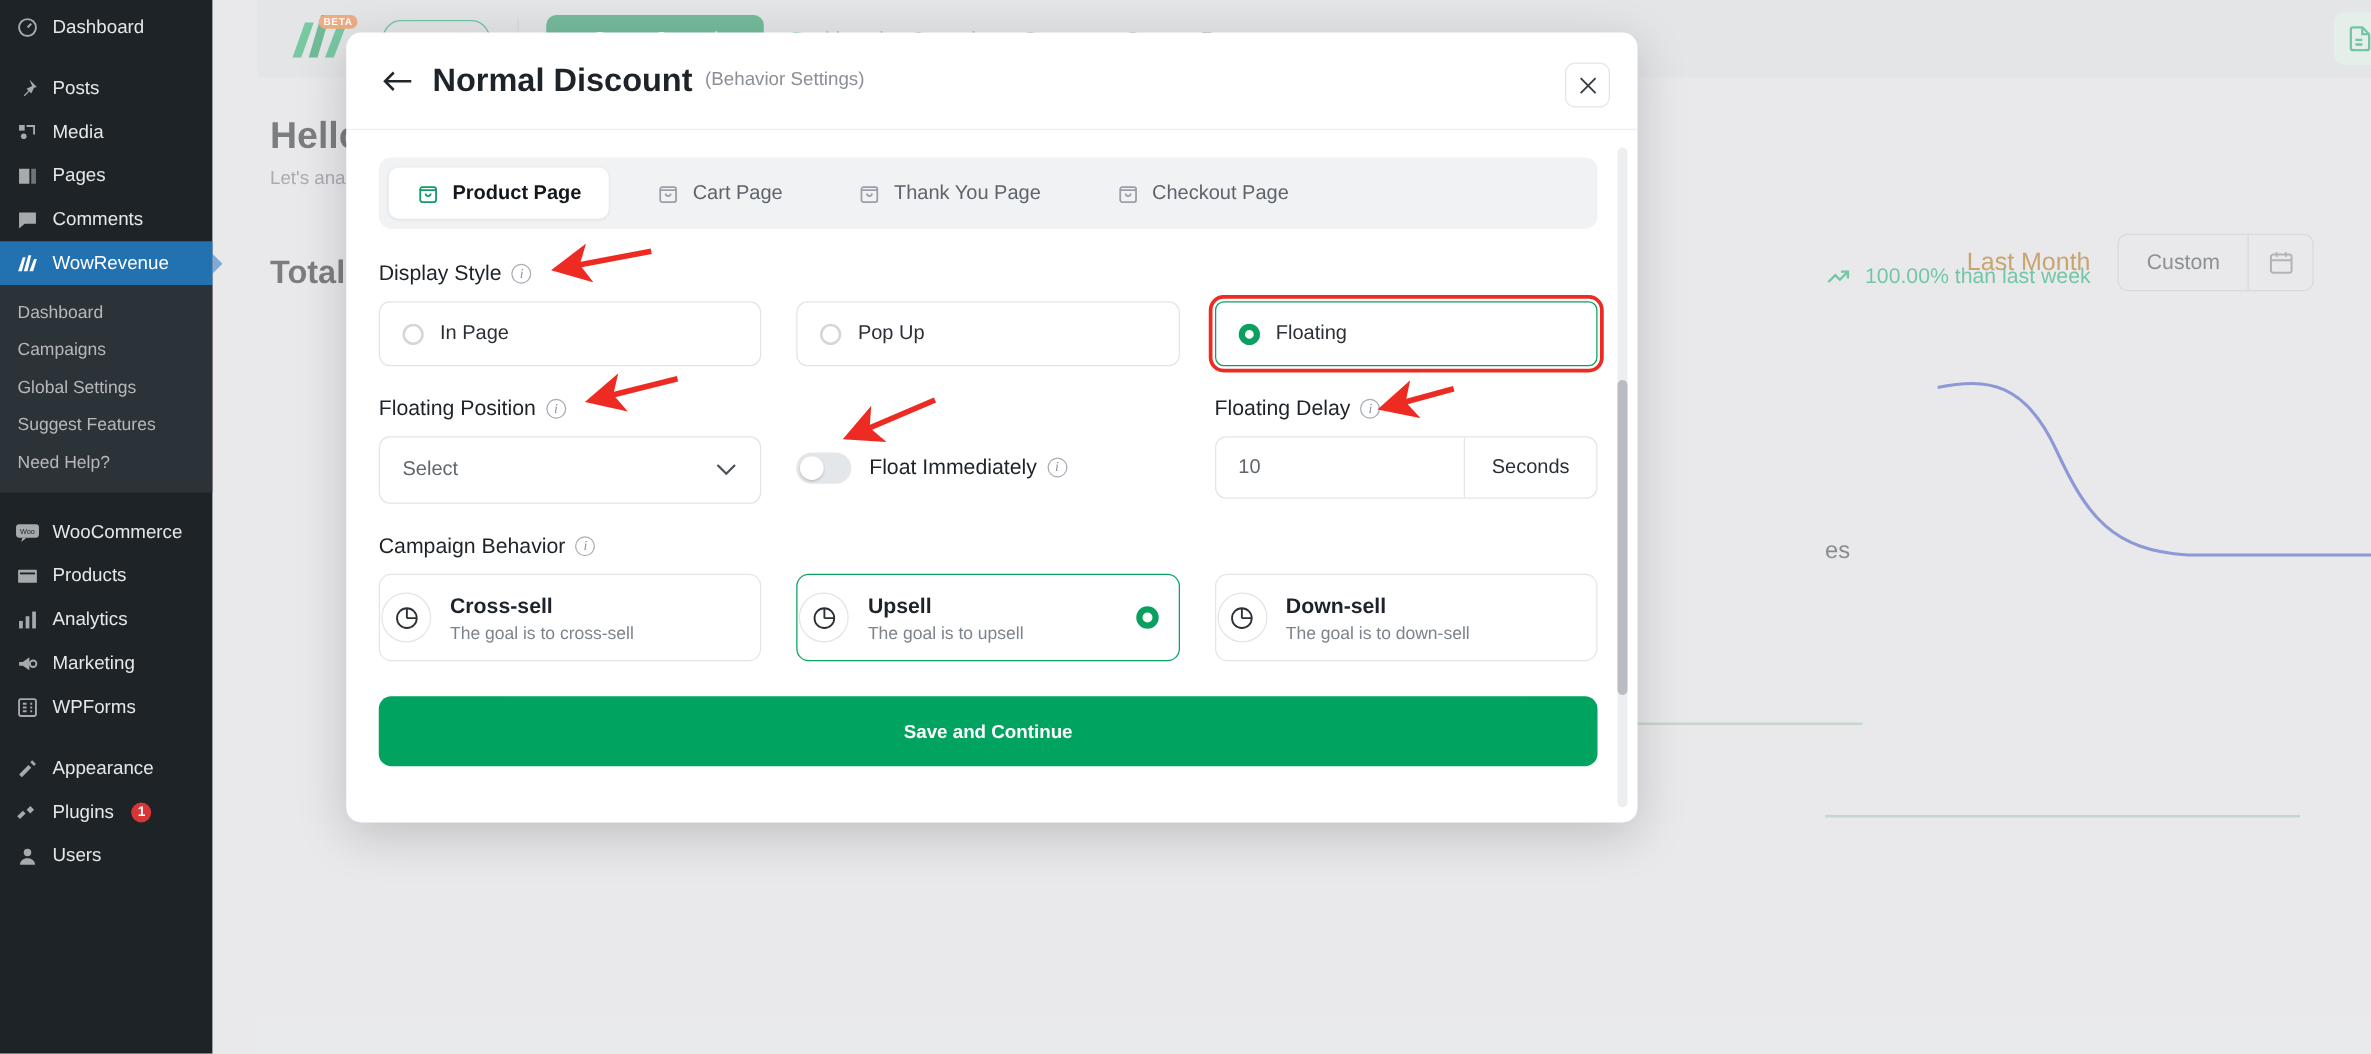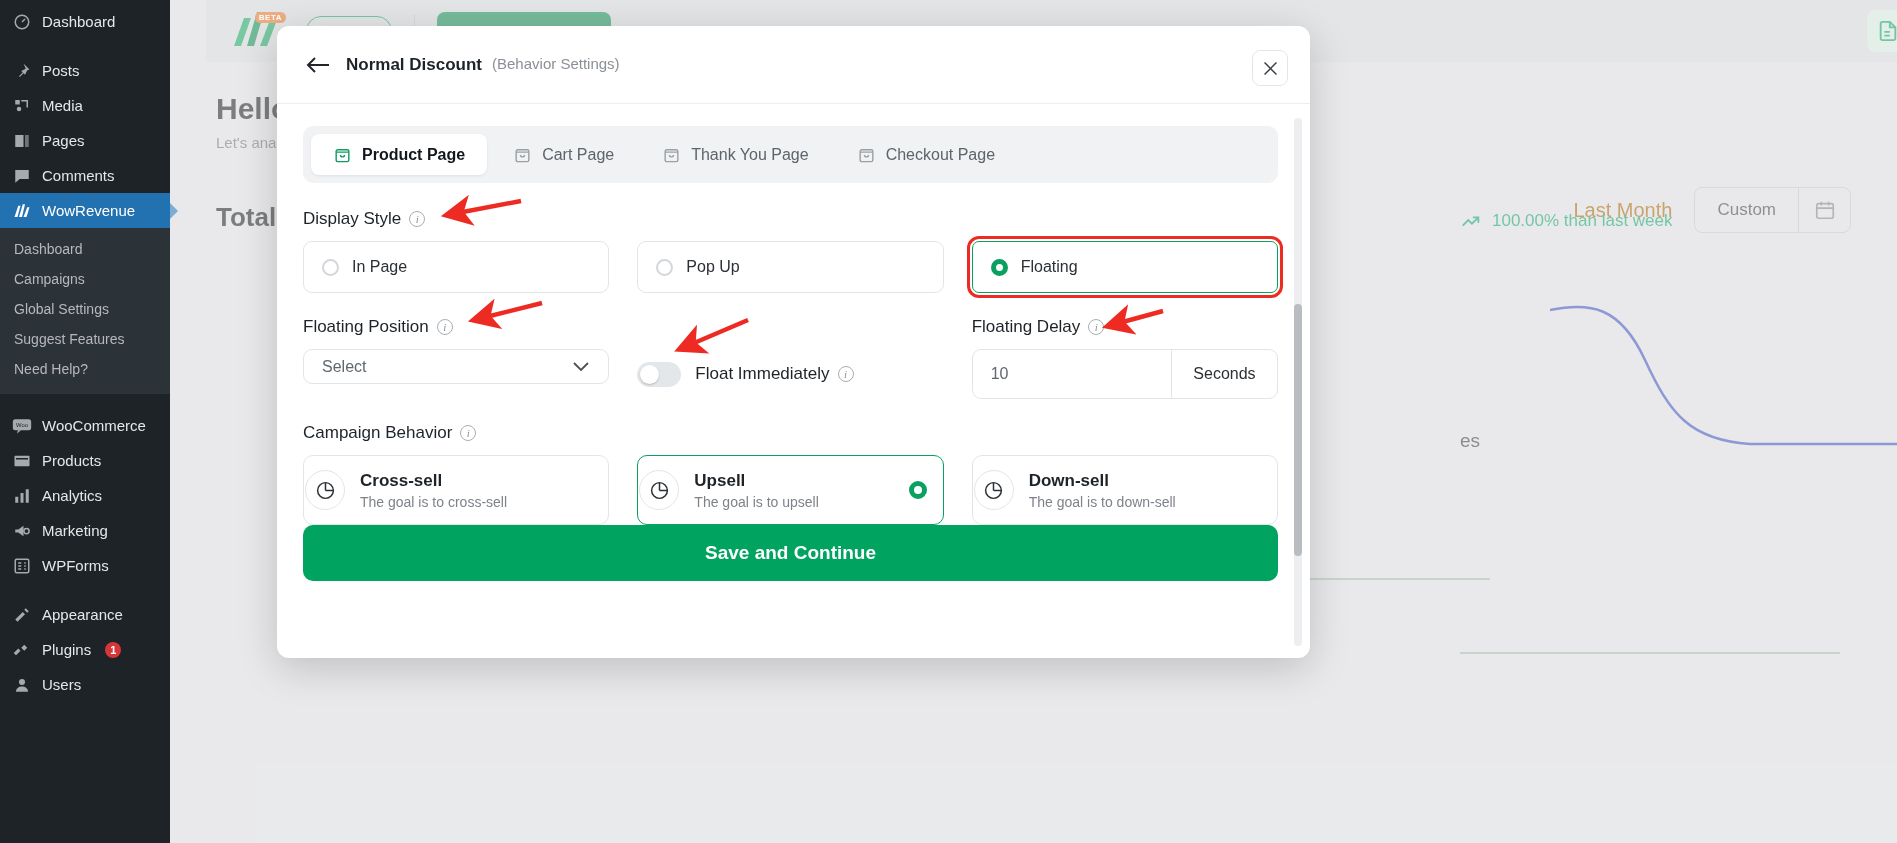--- a/index.html
+++ b/index.html
@@ -167,21 +167,21 @@
     padding: 0 26px 0 26px;
     border-bottom: 1px solid #eceef0;
     position: relative;
   }
   .back-arrow {
     width: 30px; height: 30px; color: #22262b;
     display: flex; align-items: center; justify-content: center;
     font-size: 26px; line-height: 1;
   }
   .modal-title {
-    font-size: 17px; font-weight: 700; color: #1d2328;
+    font-size: 26px; font-weight: 700; color: #1d2328;
     margin-left: 13px;
   }
   .modal-sub { font-size: 15px; color: #8b9096; margin-left: 10px; padding-bottom: 2px; }
   .close-btn {
     position: absolute; right: 22px; top: 24px;
     width: 36px; height: 36px;
     border: 1px solid #e3e5e8; border-radius: 8px;
     display: flex; align-items: center; justify-content: center;
     color: #3a3f45;
   }
@@ -201,21 +201,21 @@
     width: 8px; height: 252px; border-radius: 4px;
     background: #b9bdc2;
   }
 
   
   .tabbar {
     background: #f1f2f4;
     border-radius: 10px;
     padding: 8px;
     display: flex; align-items: center;
-    gap: 4px;
+    gap: 16px;
     margin-bottom: 26px;
   }
   .tab {
     display: flex; align-items: center; gap: 10px;
     padding: 11px 22px;
     border-radius: 8px;
     font-size: 16px;
     color: #5d646b;
   }
   .tab.active {
@@ -268,21 +268,21 @@
     outline: 3px solid #ee2b23;
     outline-offset: 2px;
     border-radius: 7px;
   }
 
   .mid-row {
     display: flex; gap: 28px; margin-top: 24px;
   }
   .mid-col { flex: 1; }
   .select-box {
-    height: 35px; border: 1px solid #e2e5e8; border-radius: 9px;
+    height: 54px; border: 1px solid #e2e5e8; border-radius: 9px;
     display: flex; align-items: center; justify-content: space-between;
     padding: 4px 18px; font-size: 16px; color: #5f666d;
   }
   .chev { color: #4c5157; font-size: 14px; }
   .toggle-row {
     display: flex; align-items: center; gap: 14px; height: 50px;
   }
   .toggle {
     width: 44px; height: 25px; border-radius: 13px;
     background: #e4e7ea; position: relative;
@@ -330,26 +330,27 @@
   }
   .behav-title { font-size: 17px; font-weight: 600; color: #1d2328; }
   .behav-desc { font-size: 14px; color: #7d838a; margin-top: 3px; }
   .behav-radio {
     position: absolute; right: 16px; top: 50%; margin-top: -9px;
     width: 18px; height: 18px; border-radius: 50%;
     border: 5px solid #0aa05f; background: #fff;
   }
 
   .save-btn {
+    margin-top: 28px;
     height: 56px;
     background: #00a35f;
     color: #fff;
     border-radius: 10px;
     display: flex; align-items: center; justify-content: center;
-    font-size: 19px; font-weight: 600;
+    font-size: 15px; font-weight: 600;
   }
 
   
   .arrows { position: absolute; left: 0; top: 0; width: 1897px; height: 843px; z-index: 60; pointer-events: none; }
 </style>
 </head>
 <body>
 
 <div id="root">
 

